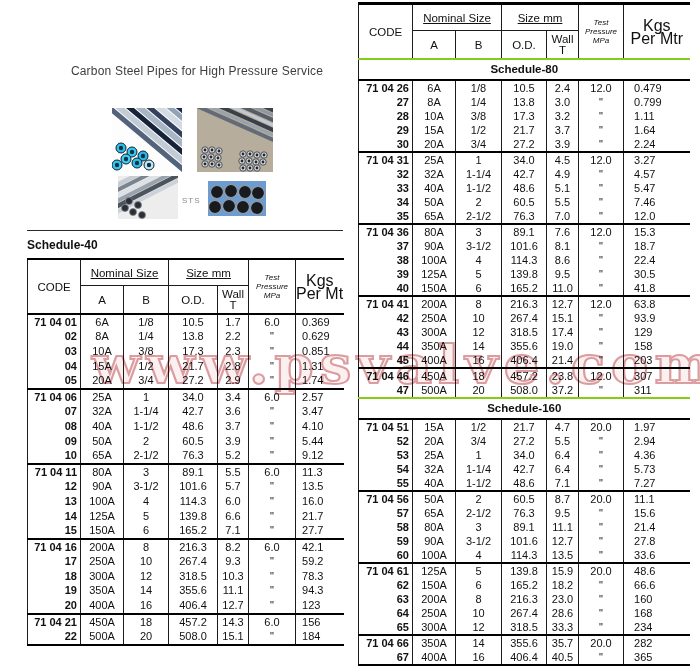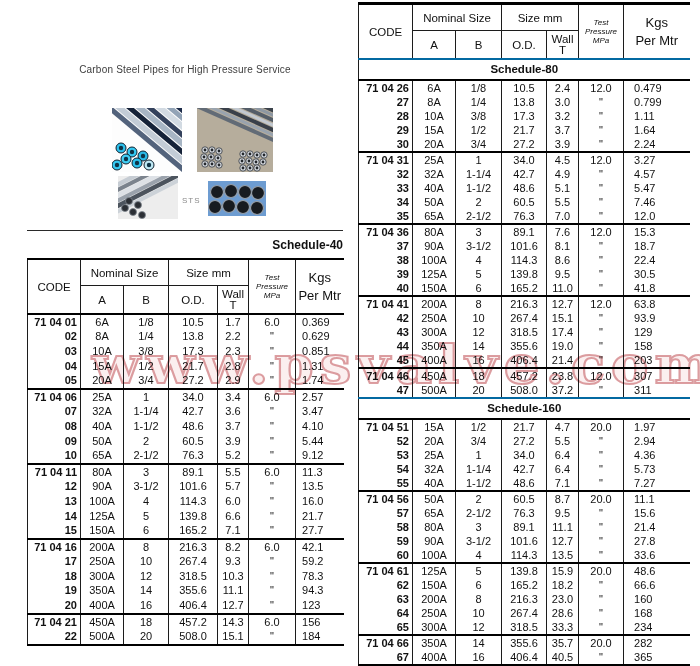--- a/index.html
+++ b/index.html
@@ -5,53 +5,53 @@
   html,body{margin:0;padding:0;}
   body{
     width:700px;height:666px;position:relative;background:#ffffff;
     font-family:"Liberation Sans","DejaVu Sans",sans-serif;color:#111;
     overflow:hidden;
   }
   .page{position:absolute;inset:0;}
 
   
   .doc-title{
-    position:absolute;left:0;top:64px;width:370px;text-align:center;
-    font-size:10px;color:#3d3d3d;letter-spacing:0.2px;
+    position:absolute;left:12px;top:64px;width:370px;text-align:center;
+    font-size:12px;color:#3d3d3d;letter-spacing:0.2px;
   }
   .photo{position:absolute;display:block;}
   #photo1{left:112px;top:108px;width:70px;height:64px;}
   #photo2{left:197px;top:108px;width:76px;height:64px;}
   #photo3{left:118px;top:176px;width:60px;height:43px;}
   #photo4{left:208px;top:181px;width:58px;height:35px;}
   .sts-label{position:absolute;left:182px;top:196px;font-size:8px;color:#8a8a8a;letter-spacing:1px;text-align:right;}
 
   
   .left-section{position:absolute;left:27px;top:230px;width:316px;}
   .top-rule{border-top:1px solid #2a2a2a;height:0;}
-  .sched-title{text-align:right;font-weight:bold;font-size:12px;margin:7px 0 6px 0;}
+  .sched-title{text-align:left;font-weight:bold;font-size:12px;margin:7px 0 6px 0;}
   .right-section{position:absolute;left:358px;top:2px;width:331px;}
 
   table{border-collapse:collapse;table-layout:fixed;width:100%;border-bottom:2px solid #000;}
   th,td{padding:0;overflow:hidden;white-space:nowrap;}
   thead{border-bottom:2px solid #000;}
   .right-section thead{border-top:3px solid #000;}
   .left-section thead{border-top:2px solid #000;}
   thead th{font-weight:normal;border-left:1px solid #1c1c1c;font-size:11.5px;vertical-align:middle;}
-  .h-span{border-bottom:1px solid #1c1c1c;height:25px;}
+  .h-span{border-bottom:1px solid #1c1c1c;height:25px;text-decoration:underline;}
   .h-sub{height:27px;}
   .h-wall{line-height:11px;margin-left:44px;}
   .h-test{font-size:8px;line-height:9px;font-style:italic;}
-  .h-kgs{font-size:13px;line-height:18px;}
+  .h-kgs{font-size:16px;line-height:13px;}
 
   tbody td{height:14px;font-size:11px;line-height:13px;border-left:1px solid #1c1c1c;vertical-align:middle;}
   .left-section tbody td{height:14.6px;}
   tr.gs td{border-top:2px solid #000;}
   td.band{
-    border-top:2px solid #0369a1;border-bottom:2px solid #000;
+    border-top:2px solid #84cc16;border-bottom:2px solid #000;
     font-weight:bold;font-size:11.5px;text-align:center;height:19px;
   }
   td.c-code{text-align:right;font-weight:bold;padding-right:3px;}
   td.c-a,td.c-b,td.c-od,td.c-wall,td.c-test{text-align:center;}
   td.c-kgs{text-align:left;padding-left:10px;}
   .left-section td.c-kgs{padding-left:6px;}
 
   
   .watermark{
     position:absolute;left:92px;top:334px;z-index:6;pointer-events:none;white-space:nowrap;

